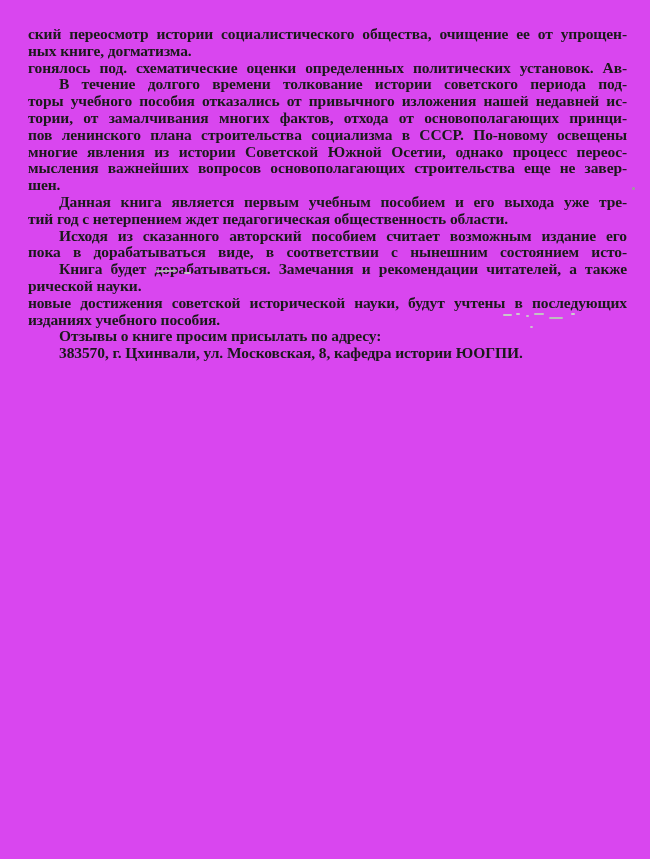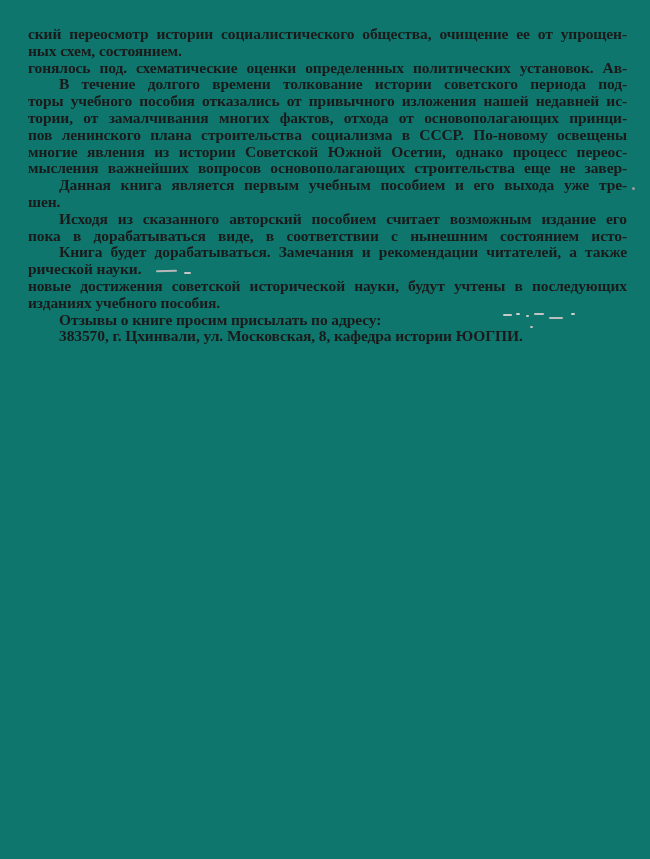--- a/index.html
+++ b/index.html
@@ -4,21 +4,21 @@
 <style>
   html, body {
     margin: 0;
     padding: 0;
     background: #ffffff;
   }
   .page {
     position: relative;
     width: 650px;
     height: 859px;
-    background: #0f766e;
+    background: #d946ef;
     overflow: hidden;
   }
   .textblock {
     position: absolute;
     left: 28px;
     top: 26px;
     width: 599px;
     font-family: "Liberation Serif", "DejaVu Serif", serif;
     font-weight: 700;
     font-size: 15.5px;
@@ -47,32 +47,33 @@
   .a-dot  { background: #a8a8a8; border-radius: 50%; }
 </style>
 </head>
 <body>
 
 <div class="page">
 
   <div class="textblock">
 
     <div class="ln">ский переосмотр истории социалистического общества, очищение ее от упрощен-</div>
-    <div class="ln last">ных схем, состоянием.</div>
+    <div class="ln last">ных книге, догматизма.</div>
 
     <div class="ln">гонялось под. схематические оценки определенных политических установок. Ав-</div>
     <div class="ln ind">В течение долгого времени толкование истории советского периода под-</div>
     <div class="ln">торы учебного пособия отказались от привычного изложения нашей недавней ис-</div>
     <div class="ln">тории, от замалчивания многих фактов, отхода от основополагающих принци-</div>
     <div class="ln">пов ленинского плана строительства социализма в СССР. По-новому освещены</div>
     <div class="ln">многие явления из истории Советской Южной Осетии, однако процесс переос-</div>
     <div class="ln">мысления важнейших вопросов основополагающих строительства еще не завер-</div>
+    <div class="ln last">шен.</div>
+
     <div class="ln ind">Данная книга является первым учебным пособием и его выхода уже тре-</div>
-
-    <div class="ln last">шен.</div>
+    <div class="ln last">тий год с нетерпением ждет педагогическая общественность области.</div>
 
     <div class="ln ind">Исходя из сказанного авторский пособием считает возможным издание его</div>
     <div class="ln">пока в дорабатываться виде, в соответствии с нынешним состоянием исто-</div>
     <div class="ln ind">Книга будет дорабатываться. Замечания и рекомендации читателей, а также</div>
     <div class="ln last">рической науки.</div>
     <div class="ln">новые достижения советской исторической науки, будут учтены в последующих</div>
     <div class="ln last">изданиях учебного пособия.</div>
 
     <div class="ln ind last">Отзывы о книге просим присылать по адресу:</div>
 

